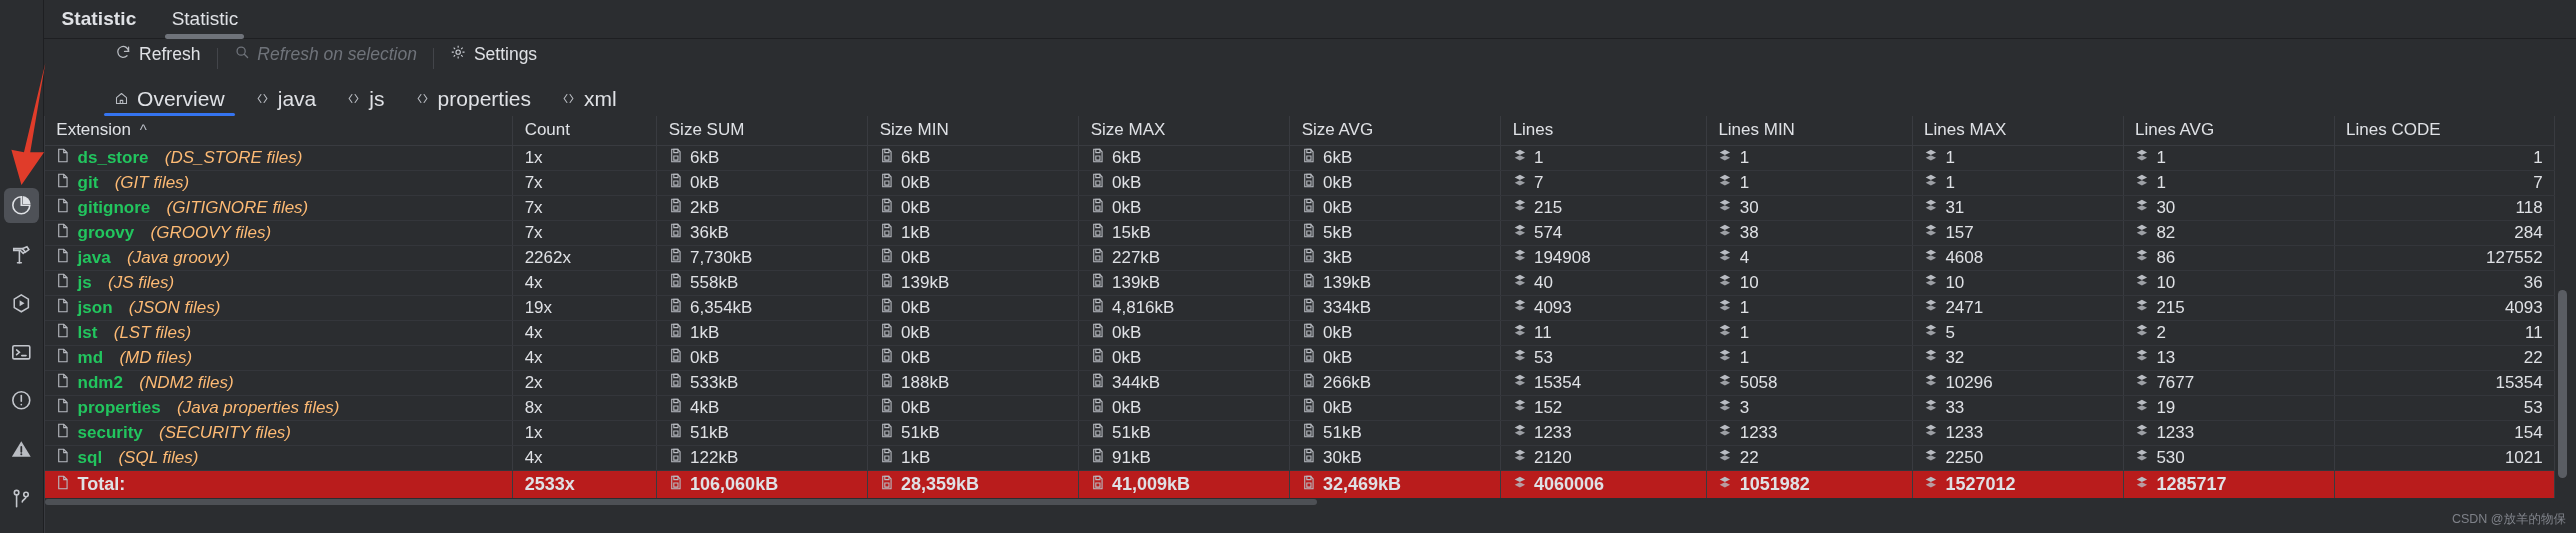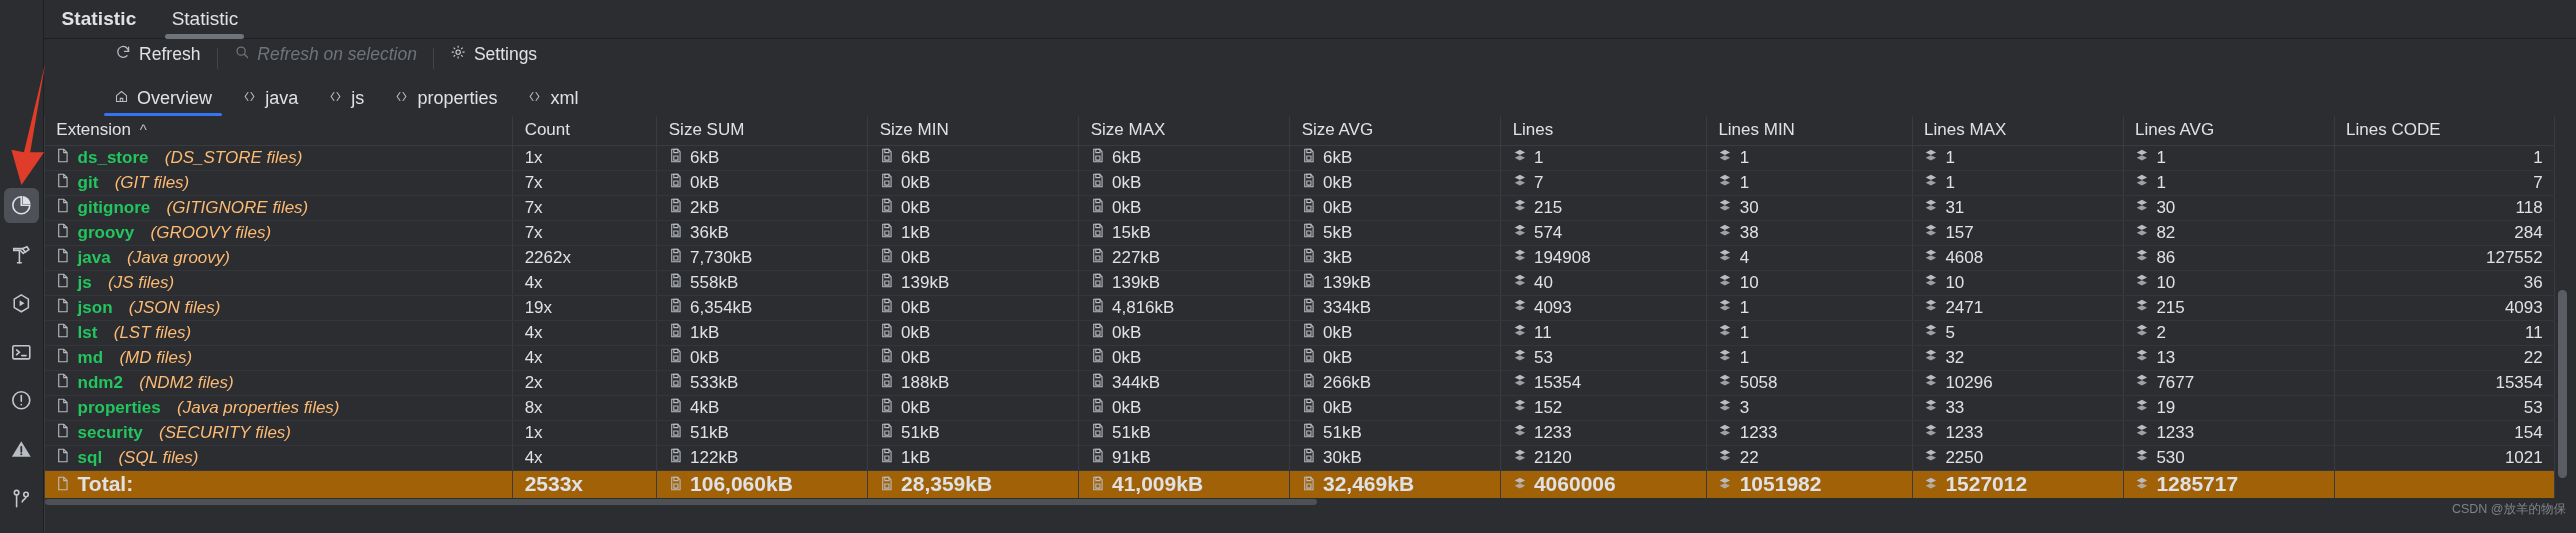--- a/index.html
+++ b/index.html
@@ -61,21 +61,21 @@
   .tb-item.disabled { color: #6f737a; font-style: italic; }
   .tb-sep { width: 0.6px; height: 21px; background: #43454a; }
 
   
   .subtabs {
     height: 39px; display: flex; align-items: flex-end;
     background: #2b2d30; padding-left: 55px; flex: 0 0 39px;
   }
   .subtab {
     display: flex; align-items: center; gap: 8.1px;
-    font-size: 18px; color: #dfe1e5;
+    font-size: 21px; color: #dfe1e5;
     padding: 0 15px; height: 35px; position: relative;
   }
   .subtab .sub-underline {
     position: absolute; left: 5px; right: 5px; bottom: 0;
     height: 3.1px; background: #3574f0; border-radius: 1.9px;
   }
 
   
   .tablewrap {
     flex: 1 1 auto; display: flex; flex-direction: column;
@@ -95,21 +95,21 @@
     height: 25px; padding: 0 11.3px;
     border-right: 0.6px solid #393b40; border-bottom: 0.6px solid #34363b;
     white-space: nowrap; overflow: hidden;
   }
   td.num-right { text-align: right; }
   .cellflex { display: flex; align-items: center; gap: 7.5px; }
   .ext-name { font-weight: bold; color: #22c55e; }
   .ext-desc { font-style: italic; color: #fdba74; margin-left: 8.8px; }
 
   tfoot td {
-    background: #a16207; color: #dfe1e5; font-size: 21px; font-weight: bold;
+    background: #b91c1c; color: #dfe1e5; font-size: 18px; font-weight: bold;
     height: 27.6px; padding: 0 11.3px;
     border-right: 0.6px solid #393b40; border-top: 0.6px solid #1e1f22;
   }
 
   
   .vscroll {
     position: absolute; top: 174px; right: 8.8px; width: 8.8px; height: 313px;
     background: transparent;
   }
   .vscroll .thumb {
@@ -123,21 +123,21 @@
   .hscroll .hthumb {
     position: absolute; left: 0; top: 0; width: 1272px; height: 5.6px;
     background: #4d5055; border-radius: 3.1px;
   }
 
   
   .annot-arrow { position: absolute; left: 5px; top: 58px; pointer-events: none; }
 
   
   .watermark {
-    position: absolute; right: 10px; bottom: 16px;
+    position: absolute; right: 10px; bottom: 6px;
     font-size: 12.5px; color: #8d9098; opacity: .85; white-space: nowrap;
   }
   .icon-doc, .icon-save, .icon-lines { flex: 0 0 auto; }
 </style>
 </head>
 <body>
 
 <div id="app">
 
   <div class="rail">

